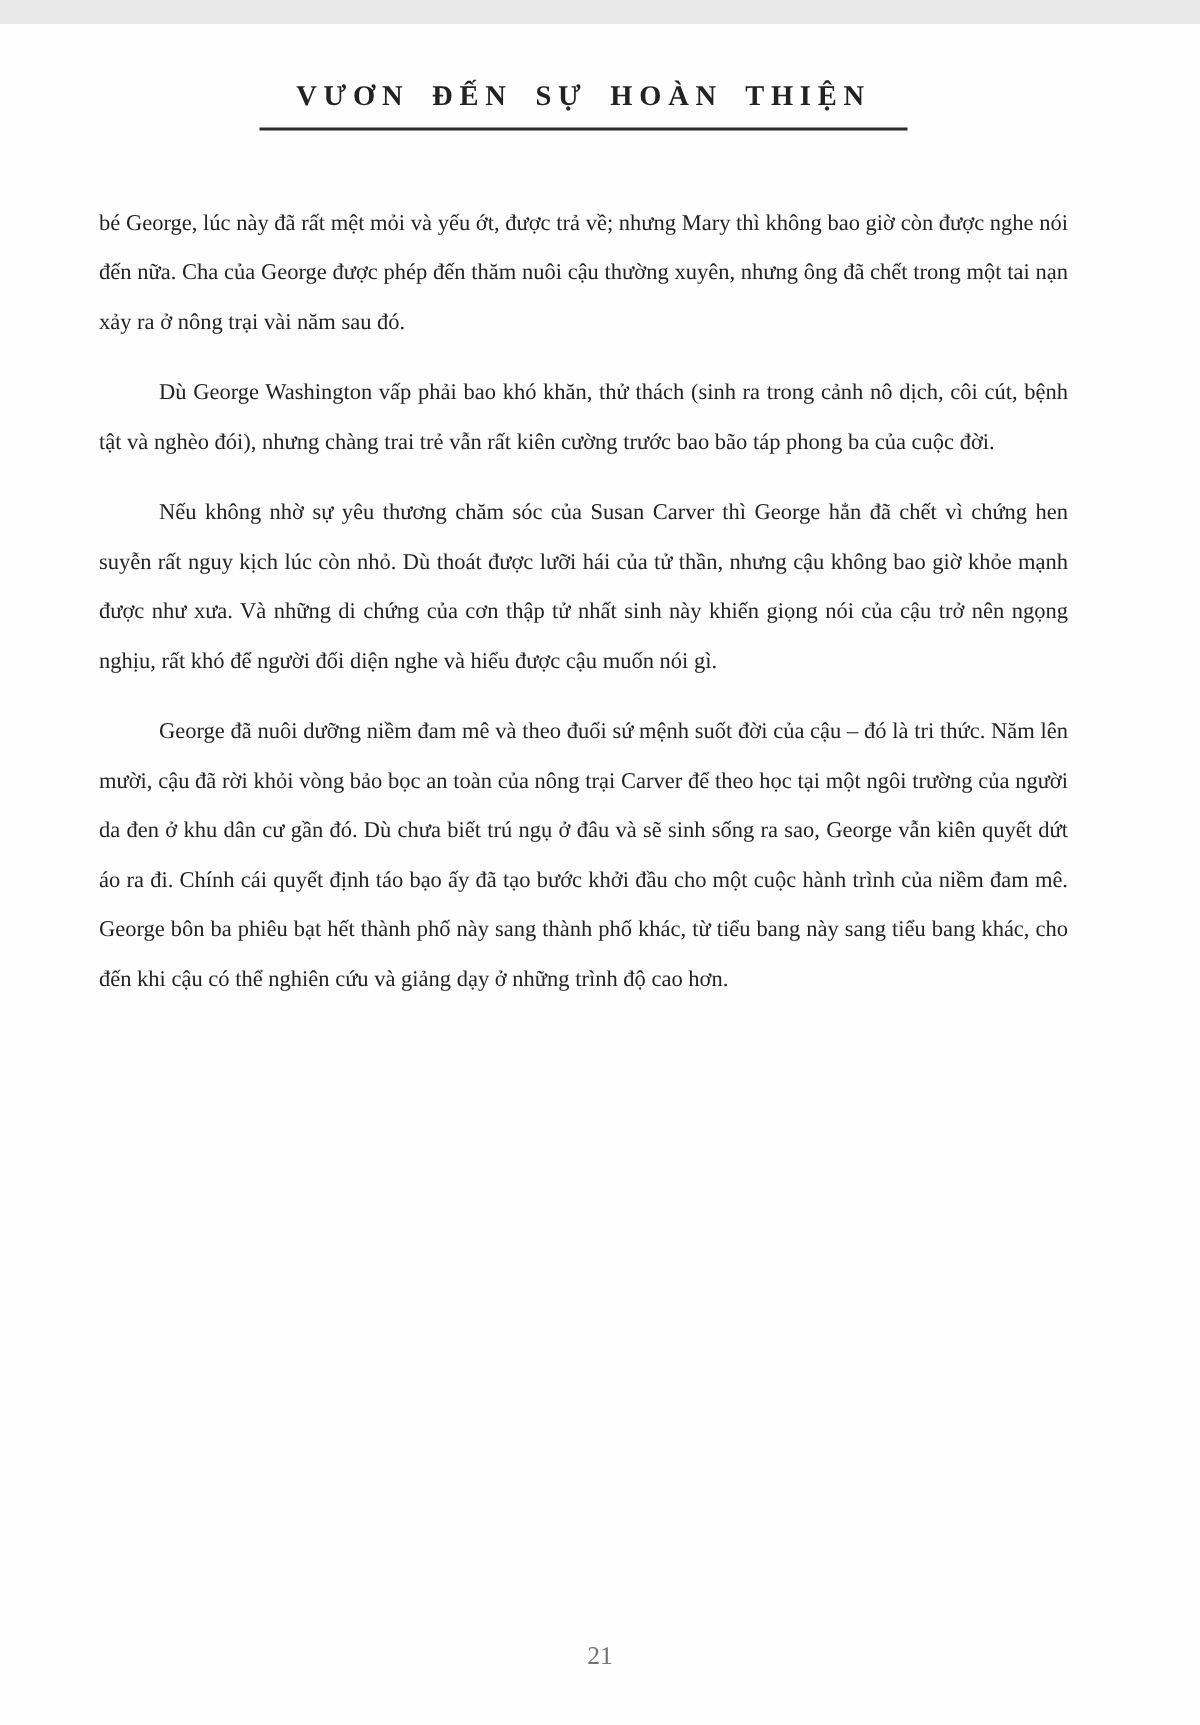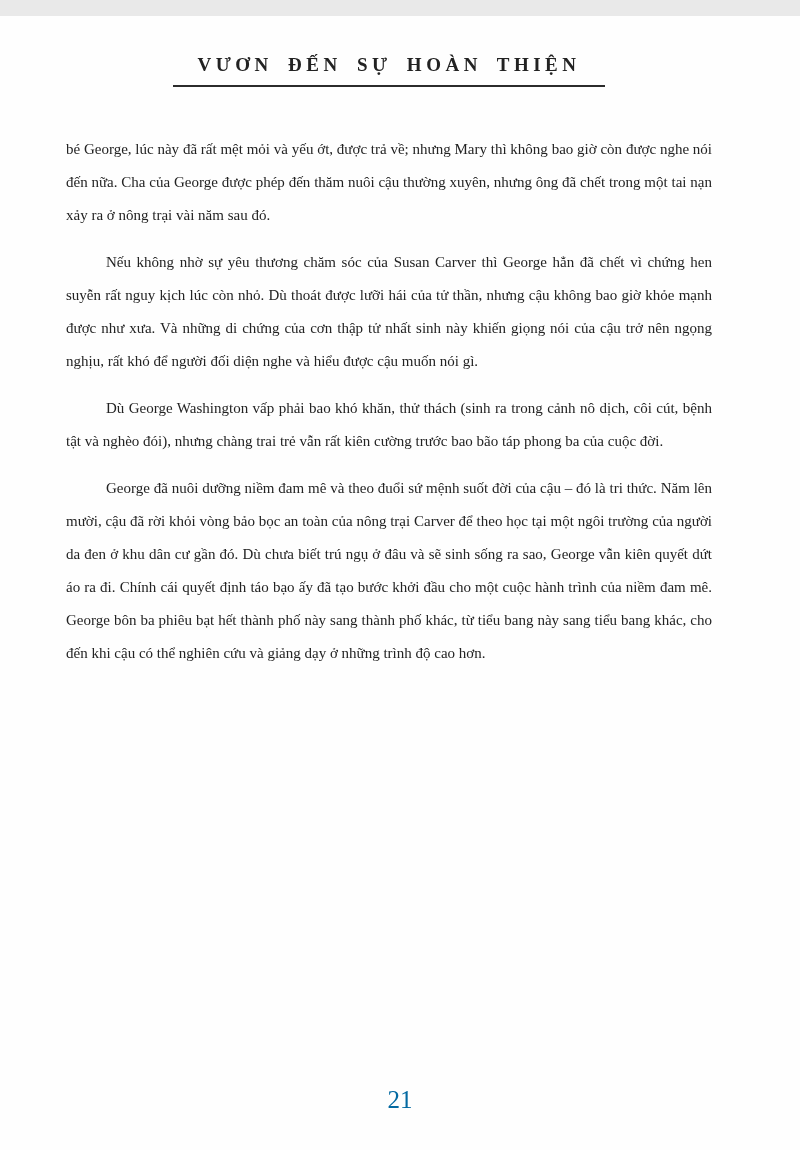--- a/index.html
+++ b/index.html
@@ -49,38 +49,38 @@
     text-indent: 40px;
   }
   .page-footer {
     position: absolute;
     left: 0;
     right: 0;
     bottom: 52px;
     text-align: center;
   }
   .page-number {
-    font-size: 25px;
-    color: #0369a1;
+    font-size: 17px;
+    color: #737373;
   }
 </style>
 </head>
 <body>
 
 <div class="page">
 
   <header class="page-header">
     <h1 class="running-title">VƯƠN ĐẾN SỰ HOÀN THIỆN</h1>
     <div class="header-rule"></div>
   </header>
 
   <main class="page-body">
     <p>bé George, lúc này đã rất mệt mỏi và yếu ớt, được trả về; nhưng Mary thì không bao giờ còn được nghe nói đến nữa. Cha của George được phép đến thăm nuôi cậu thường xuyên, nhưng ông đã chết trong một tai nạn xảy ra ở nông trại vài năm sau đó.</p>
+    <p class="indent">Dù George Washington vấp phải bao khó khăn, thử thách (sinh ra trong cảnh nô dịch, côi cút, bệnh tật và nghèo đói), nhưng chàng trai trẻ vẫn rất kiên cường trước bao bão táp phong ba của cuộc đời.</p>
     <p class="indent">Nếu không nhờ sự yêu thương chăm sóc của Susan Carver thì George hẳn đã chết vì chứng hen suyễn rất nguy kịch lúc còn nhỏ. Dù thoát được lưỡi hái của tử thần, nhưng cậu không bao giờ khỏe mạnh được như xưa. Và những di chứng của cơn thập tử nhất sinh này khiến giọng nói của cậu trở nên ngọng nghịu, rất khó để người đối diện nghe và hiểu được cậu muốn nói gì.</p>
-    <p class="indent">Dù George Washington vấp phải bao khó khăn, thử thách (sinh ra trong cảnh nô dịch, côi cút, bệnh tật và nghèo đói), nhưng chàng trai trẻ vẫn rất kiên cường trước bao bão táp phong ba của cuộc đời.</p>
     <p class="indent">George đã nuôi dưỡng niềm đam mê và theo đuổi sứ mệnh suốt đời của cậu – đó là tri thức. Năm lên mười, cậu đã rời khỏi vòng bảo bọc an toàn của nông trại Carver để theo học tại một ngôi trường của người da đen ở khu dân cư gần đó. Dù chưa biết trú ngụ ở đâu và sẽ sinh sống ra sao, George vẫn kiên quyết dứt áo ra đi. Chính cái quyết định táo bạo ấy đã tạo bước khởi đầu cho một cuộc hành trình của niềm đam mê. George bôn ba phiêu bạt hết thành phố này sang thành phố khác, từ tiểu bang này sang tiểu bang khác, cho đến khi cậu có thể nghiên cứu và giảng dạy ở những trình độ cao hơn.</p>
   </main>
 
   <footer class="page-footer">
     <span class="page-number">21</span>
   </footer>
 
 </div>
 
 </body></html>

